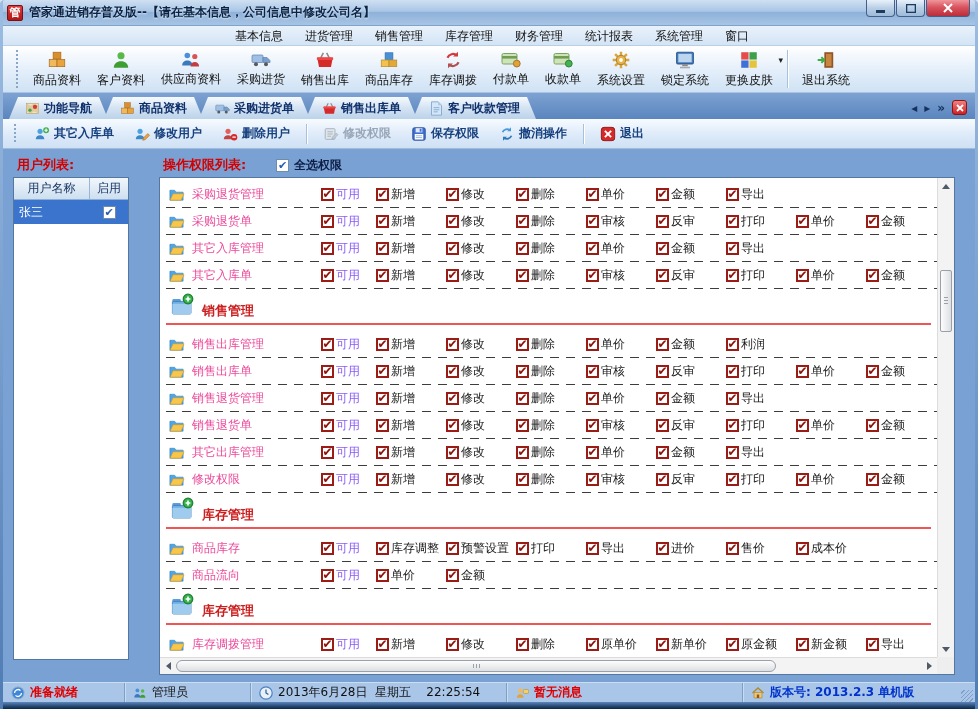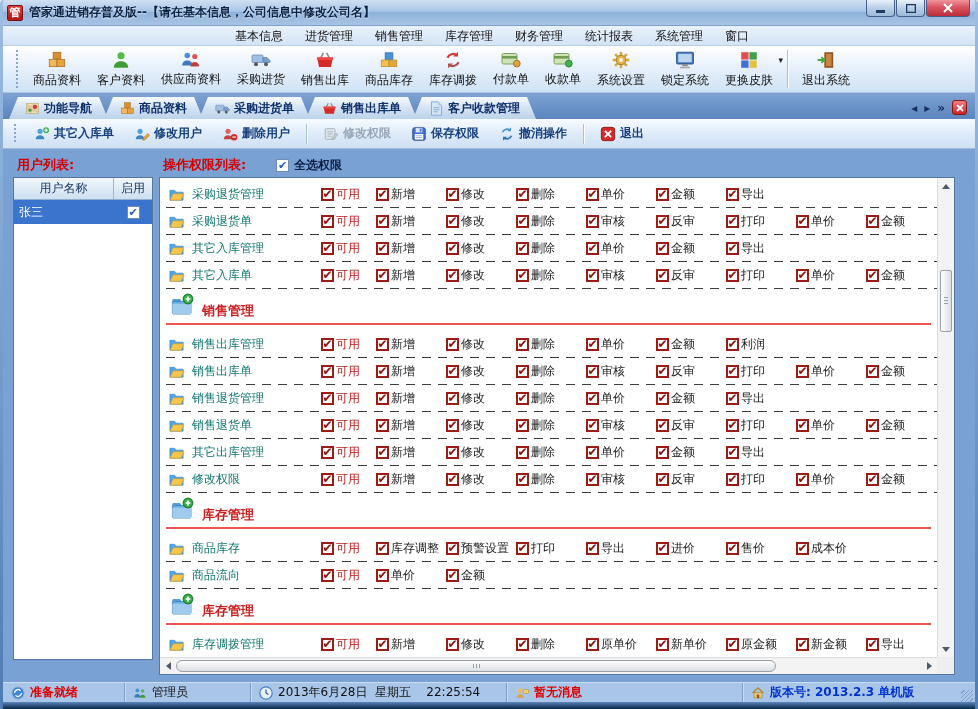--- a/index.html
+++ b/index.html
@@ -70,47 +70,47 @@
   .content{position:absolute;left:3px;right:3px;top:149px;bottom:27px;background:#79a1d3;}
   .panel-title{position:absolute;top:7px;color:#d40000;font-weight:bold;font-size:13px;}
   .pt-user{left:14px;} .pt-perm{left:160px;}
   .select-all{position:absolute;left:273px;top:8px;display:flex;align-items:center;gap:5px;
     color:#0c1e46;font-weight:bold;}
   .bc{width:13px;height:13px;border:1px solid #6f8cab;background:#fff;display:inline-flex;
     align-items:center;justify-content:center;}
   .bc .m{color:#2a5db0;font-size:11px;font-weight:bold;line-height:1;}
 
   
-  .user-panel{position:absolute;left:10px;top:28px;width:140px;height:483px;background:#fff;
+  .user-panel{position:absolute;left:10px;top:28px;width:116px;height:483px;background:#fff;
     border:1px solid #53779f;}
   .uhead{display:flex;height:22px;background:linear-gradient(#f1f7fc,#cddff0);border-bottom:1px solid #8fb0d0;
     color:#12305f;}
   .uhead .c1{flex:1;display:flex;align-items:center;justify-content:center;border-right:1px solid #9ab6d4;}
   .uhead .c2{width:38px;display:flex;align-items:center;justify-content:center;}
   .urow{display:flex;height:24px;background:#3a74cc;color:#fff;align-items:center;}
   .urow .c1{flex:1;padding-left:5px;}
   .urow .c2{width:38px;display:flex;align-items:center;justify-content:center;}
 
   
   .perm-panel{position:absolute;left:156px;top:28px;width:796px;height:498px;background:#fff;
     border:1px solid #53779f;}
   .prows{position:absolute;left:0;top:0;right:17px;bottom:17px;overflow:hidden;padding:3px 0 0 4px;}
   .prow{position:relative;display:flex;align-items:center;height:27px;}
   .prow::after{content:"";position:absolute;left:2px;right:0;bottom:0;height:1px;
     background:repeating-linear-gradient(90deg,#3d3d3d 0,#3d3d3d 9px,transparent 9px,transparent 16px);}
   .prow .ic{margin-left:4px;}
-  .pname{width:136px;padding-left:7px;color:#0f766e;white-space:nowrap;}
+  .pname{width:136px;padding-left:7px;color:#ec4899;white-space:nowrap;}
   .pcells{display:flex;align-items:center;}
   .pcell{display:flex;align-items:center;gap:2px;min-width:70px;}
   .pcell.first{min-width:55px;}
   .pc{width:13px;height:13px;border:2px solid #9b1b15;background:#fff;display:inline-flex;
     align-items:center;justify-content:center;flex:none;}
   .pc .m{color:#8b1008;font-size:12px;font-weight:bold;line-height:1;margin-top:-1px;}
   .pl{color:#1a1a1a;white-space:nowrap;}
-  .pl.red{color:#b91c1c;}
+  .pl.red{color:#8b5cf6;}
   .psec{position:relative;height:42px;}
   .psec .ic{position:absolute;left:6px;top:4px;}
   .sname{position:absolute;left:38px;top:13px;color:#cc1f1f;font-weight:bold;font-size:13px;}
   .sline{position:absolute;left:2px;right:6px;bottom:6px;height:2px;background:#f05555;}
 
   
   .vscroll{position:absolute;top:0;right:0;bottom:17px;width:17px;background:#f3f3f3;border-left:1px solid #dcdcdc;}
   .hscroll{position:absolute;left:0;right:17px;bottom:0;height:17px;background:#f3f3f3;border-top:1px solid #dcdcdc;}
   .corner{position:absolute;right:0;bottom:0;width:17px;height:17px;background:#eee;}
   .sbtn{position:absolute;display:flex;align-items:center;justify-content:center;background:#f3f3f3;}

